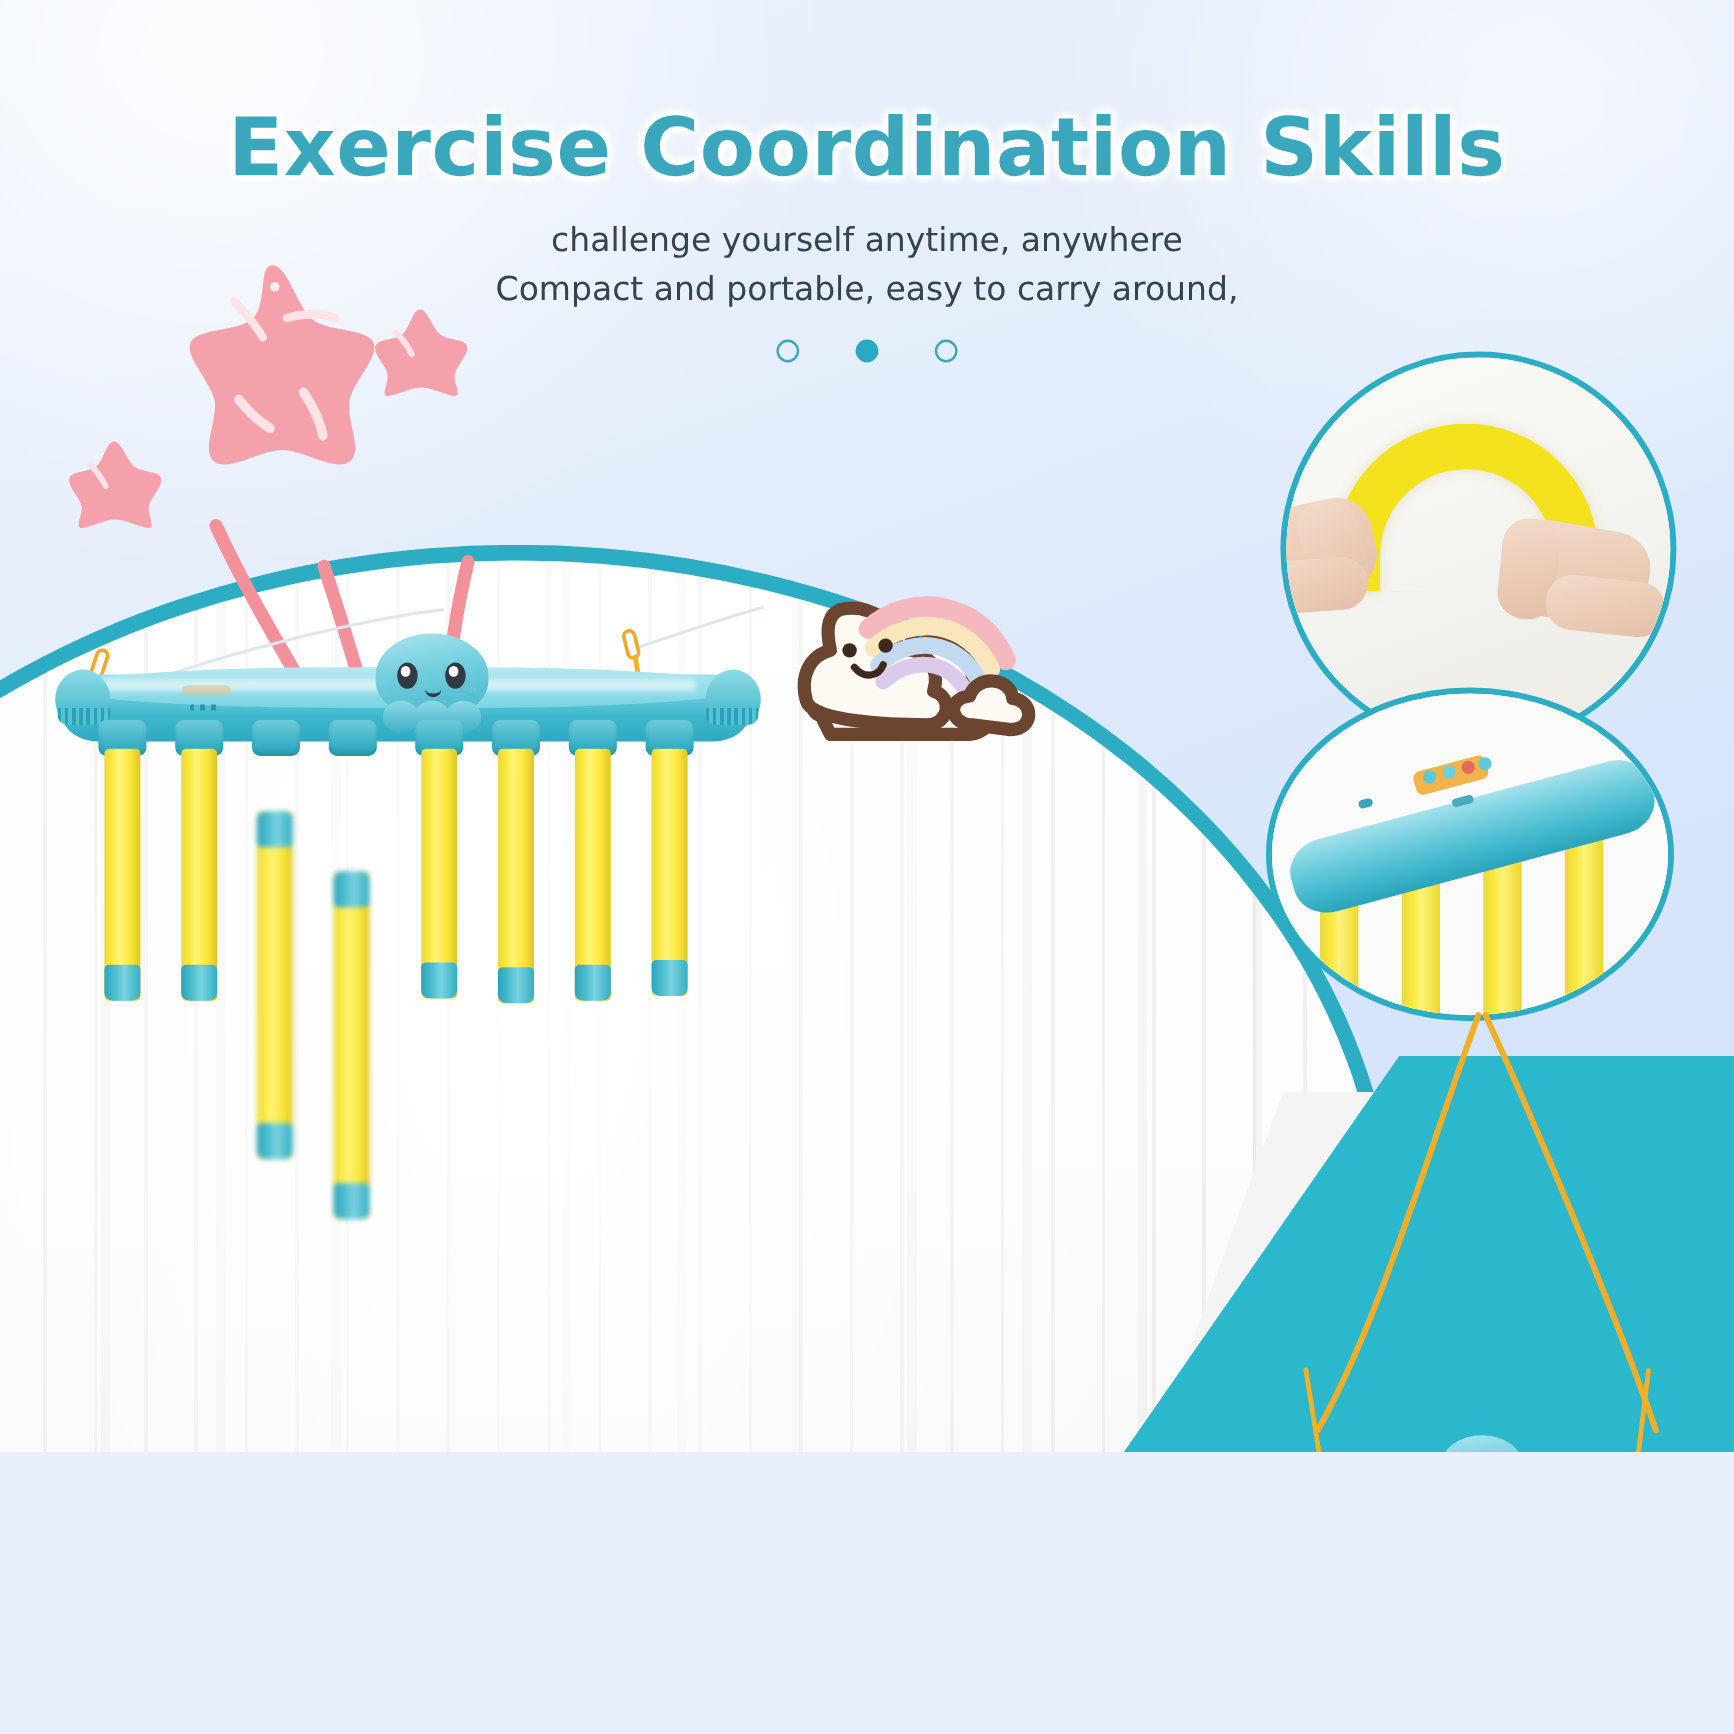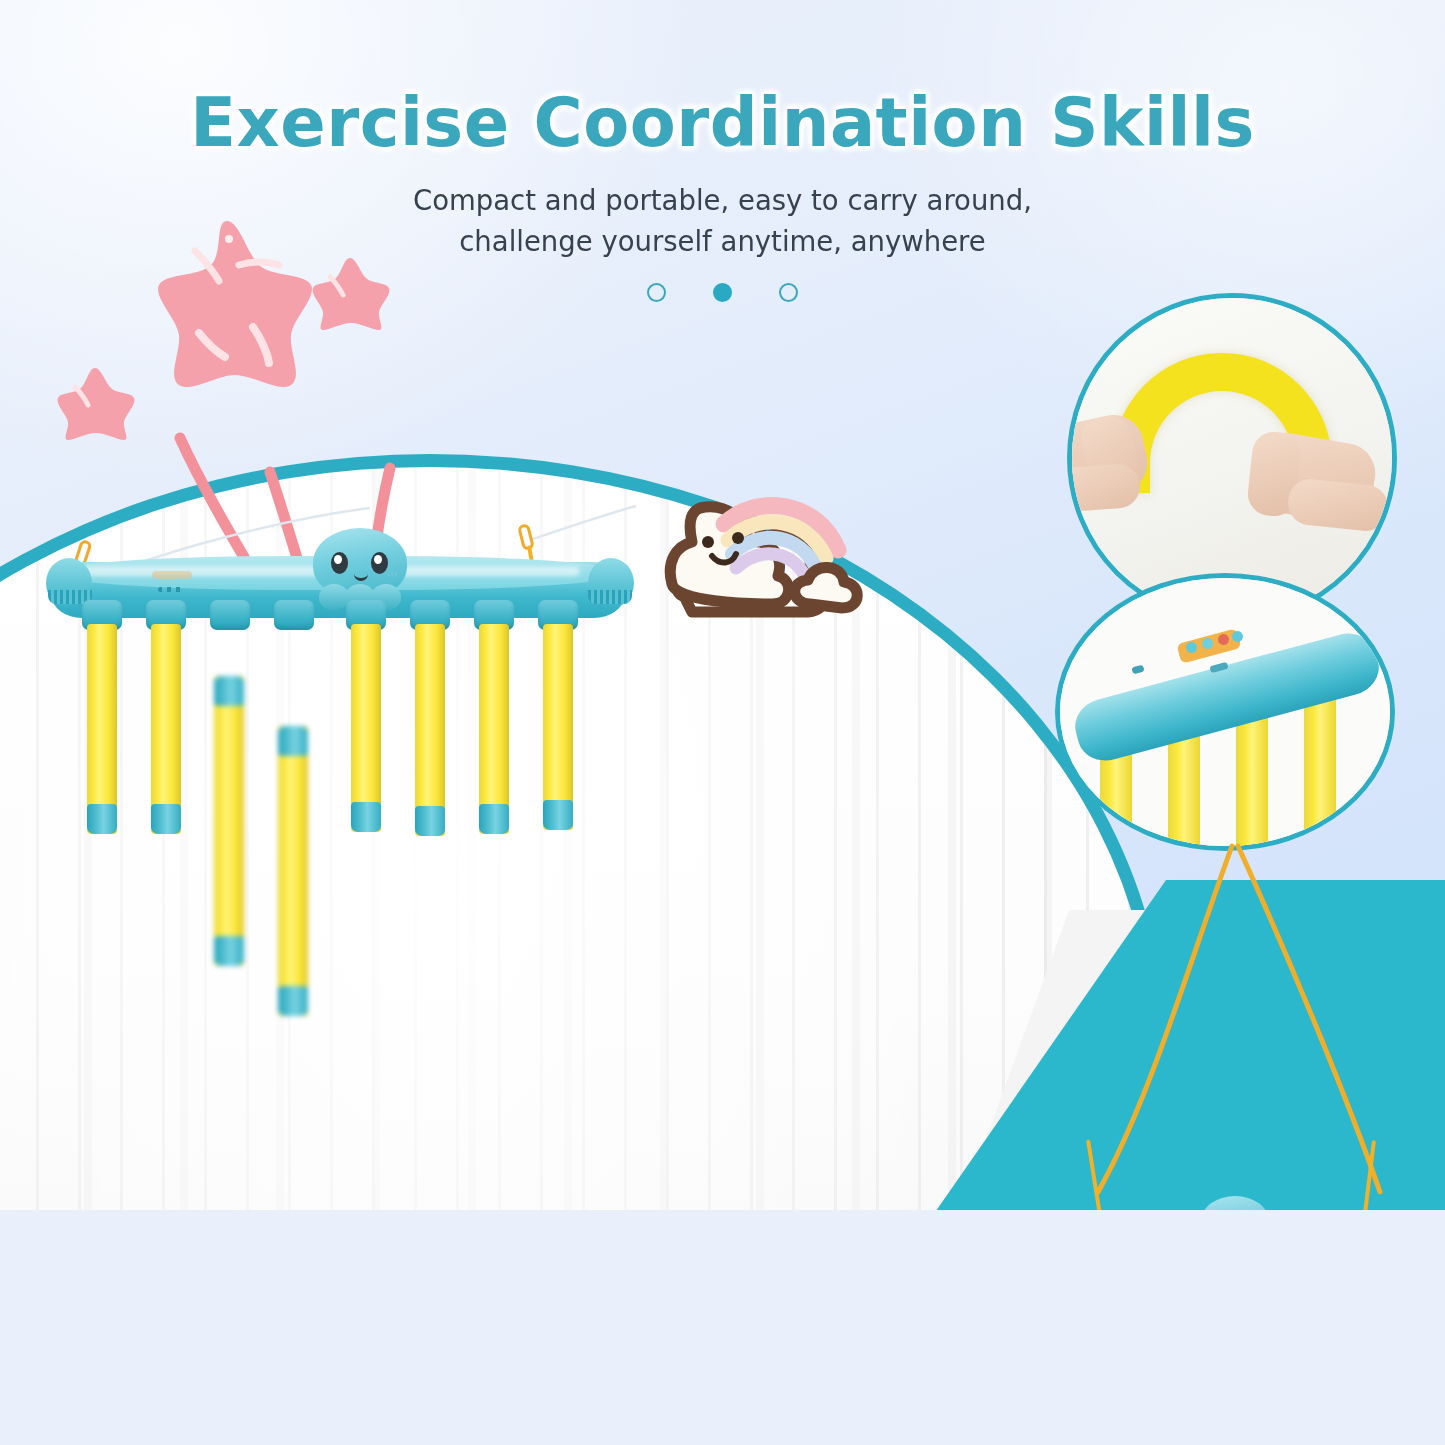--- a/index.html
+++ b/index.html
@@ -213,22 +213,22 @@
   </div>
 
   <div class="arc-stroke"></div>
 
   <div class="white-wedge"></div>
   <div class="teal-field"></div>
   <div class="teal-field2"></div>
 
   <div class="title">Exercise Coordination Skills</div>
   <div class="subtitle">
+    <div>challenge yourself anytime, anywhere</div>
     <div>Compact and portable, easy to carry around,</div>
-    <div>challenge yourself anytime, anywhere</div>
   </div>
 
   <div class="dots">
     <div class="dot"></div>
     <div class="dot active"></div>
     <div class="dot"></div>
   </div>
 
   <svg class="star" style="left:135px;top:215px;" width="185" height="175" viewBox="0 0 185 175">
     <path d="M92 6 C104 6 112 38 124 50 C136 62 170 58 176 70 C182 82 158 104 156 120

